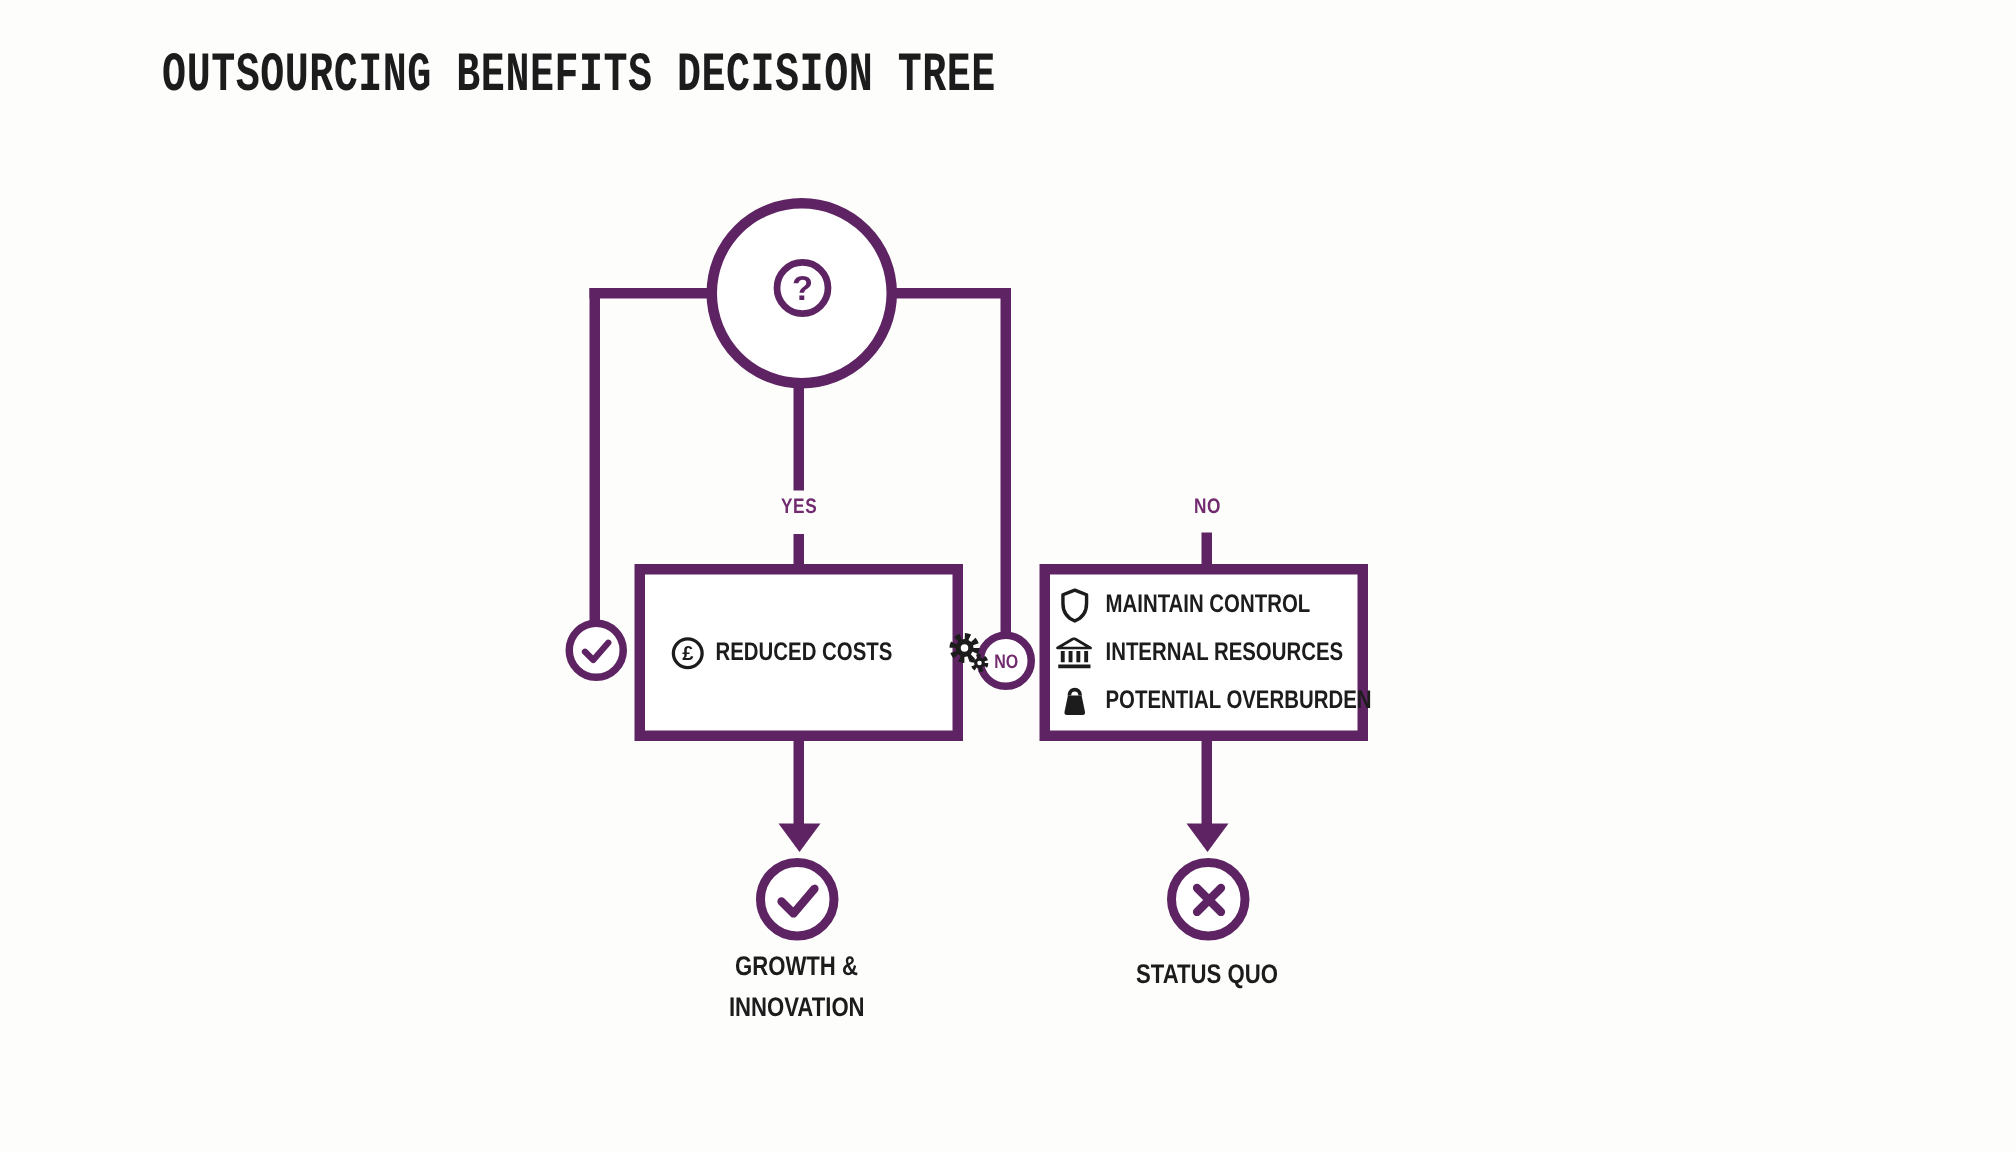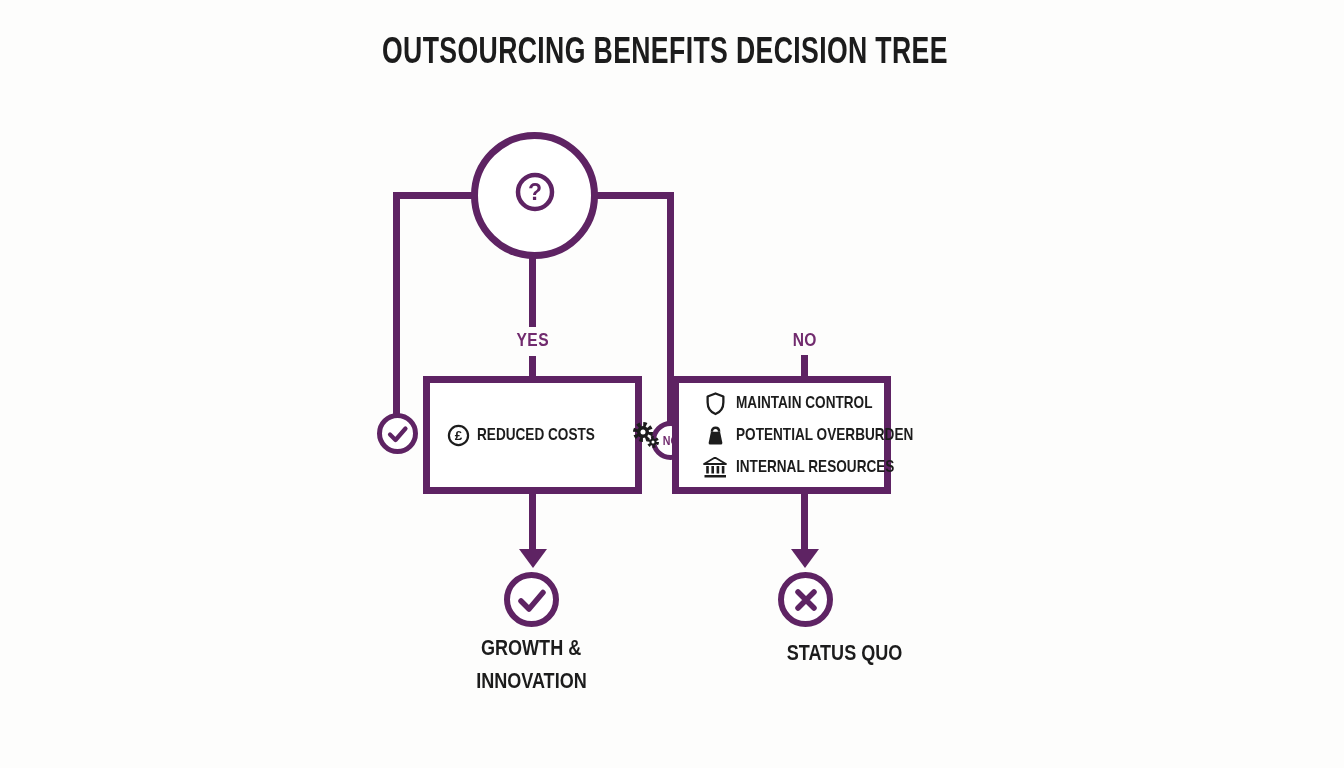--- a/index.html
+++ b/index.html
@@ -18,61 +18,62 @@
     position:relative;
     width:1344px;height:768px;
     background:var(--background);
     overflow:hidden;
   }
   .cond{display:inline-block;transform:scaleX(.8);transform-origin:left center;white-space:nowrap;}
   .cond-c{display:inline-block;transform:scaleX(.82);transform-origin:center center;white-space:nowrap;}
   .line{position:absolute;background:var(--purple);}
   .page-title{
     position:absolute;left:0;top:30px;width:1330px;
-    text-align:center;font-size:37px;color:var(--text);
+    text-align:left;font-size:37px;color:var(--text);
     letter-spacing:.5px;
+    font-family:Liberation Mono, monospace;
   }
   .page-title .tsq{display:inline-block;transform:scaleX(.72);transform-origin:center;white-space:nowrap;}
   .circle{position:absolute;border-radius:50%;background:#fff;border-style:solid;border-color:var(--purple);}
   .root-node{
     left:471px;top:132px;width:127px;height:127px;border-width:7px;
     display:flex;flex-direction:column;align-items:center;justify-content:center;
   }
   .root-node .qwrap{margin-top:-4px;margin-bottom:4px;}
   .node-text{font-size:16px;color:var(--text);text-align:center;line-height:1.25;}
   .branch-label{
     position:absolute;width:120px;text-align:center;
-    font-size:19px;color:var(--label_purple);letter-spacing:.5px;
+    font-size:14px;color:var(--label_purple);letter-spacing:.5px;
   }
   .small-circle{display:flex;align-items:center;justify-content:center;}
   .check-node{left:377px;top:413px;width:41px;height:41px;border-width:5px;}
   .no-node{left:651px;top:421px;width:39px;height:39px;border-width:5px;}
   .no-node .no-txt{font-size:13px;color:var(--label_purple);}
   .dbox{
     position:absolute;top:376px;width:219px;height:118px;
     background:#fff;border:7px solid var(--purple);
     display:flex;flex-direction:column;justify-content:center;gap:8px;
   }
   .dbox.yes{left:423px;padding-left:17px;}
-  .dbox.no{left:672px;padding-left:24px;}
+  .dbox.no{left:693px;padding-left:4px;}
   .brow{display:flex;align-items:center;height:24px;font-size:17px;color:var(--text);}
   .brow .lead{margin-right:7px;flex:0 0 auto;display:flex;}
   .brow .trail{margin-left:8px;flex:0 0 auto;display:flex;}
   .dbox.no .brow .lead{margin-right:9px;width:24px;justify-content:center;}
   .arrowhead{
     position:absolute;width:0;height:0;
     border-left:14px solid transparent;border-right:14px solid transparent;
     border-top:19px solid var(--purple);
   }
   .result-node{width:55px;height:55px;border-width:6px;}
   .result-yes{left:504px;top:572px;}
   .result-no{left:778px;top:572px;}
   .outcome-label{
     position:absolute;width:220px;text-align:center;
-    font-size:22px;color:var(--text);line-height:1.5;
+    font-size:18px;color:var(--text);line-height:1.5;
   }
   svg{display:block;}
   svg text{font-family:"Liberation Sans", sans-serif;font-weight:700;}
 </style>
 </head>
 <body>
 
 <div class="stage">
 
   <div class="page-title">
@@ -141,40 +142,40 @@
     <div class="brow">
       <span class="lead">
         <svg width="21" height="25" viewBox="0 0 24 27">
           <path d="M12 2 L21 5.5 V12 C21 19 17 23.5 12 25.5 C7 23.5 3 19 3 12 V5.5 Z" fill="none" stroke="#1c1c1c" stroke-width="2.6" stroke-linejoin="round"></path>
         </svg>
       </span>
       <span class="cond">MAINTAIN CONTROL</span>
     </div>
     <div class="brow">
       <span class="lead">
-        <svg width="19" height="23" viewBox="0 0 20 24">
-          <path d="M6.2 8 C6.2 2.5 13.8 2.5 13.8 8" fill="none" stroke="#1c1c1c" stroke-width="2.6"></path>
-          <path d="M5.2 8 H14.8 L17.2 19.5 Q17.5 21.6 15.4 21.6 H4.6 Q2.5 21.6 2.8 19.5 Z" fill="#1c1c1c"></path>
-        </svg>
-      </span>
-      <span class="cond">POTENTIAL OVERBURDEN</span>
-    </div>
-    <div class="brow">
-      <span class="lead">
         <svg width="24" height="21" viewBox="0 0 24 21">
           <path d="M12 0.5 L23 7 H1 Z" fill="none" stroke="#1c1c1c" stroke-width="1.8" stroke-linejoin="round"></path>
           <rect x="3.2" y="9" width="2.6" height="7.5" fill="#1c1c1c"></rect>
           <rect x="8.4" y="9" width="2.6" height="7.5" fill="#1c1c1c"></rect>
           <rect x="13.6" y="9" width="2.6" height="7.5" fill="#1c1c1c"></rect>
           <rect x="18.8" y="9" width="2.6" height="7.5" fill="#1c1c1c"></rect>
           <rect x="1.5" y="18" width="21.5" height="2.5" fill="#1c1c1c"></rect>
         </svg>
       </span>
       <span class="cond">INTERNAL RESOURCES</span>
     </div>
+    <div class="brow">
+      <span class="lead">
+        <svg width="19" height="23" viewBox="0 0 20 24">
+          <path d="M6.2 8 C6.2 2.5 13.8 2.5 13.8 8" fill="none" stroke="#1c1c1c" stroke-width="2.6"></path>
+          <path d="M5.2 8 H14.8 L17.2 19.5 Q17.5 21.6 15.4 21.6 H4.6 Q2.5 21.6 2.8 19.5 Z" fill="#1c1c1c"></path>
+        </svg>
+      </span>
+      <span class="cond">POTENTIAL OVERBURDEN</span>
+    </div>
   </div>
 
   <div class="line" style="left:529px;top:494px;width:7px;height:56px;"></div>
   <div class="arrowhead" style="left:519px;top:549px;"></div>
   <div class="line" style="left:801px;top:494px;width:7px;height:56px;"></div>
   <div class="arrowhead" style="left:791px;top:549px;"></div>
 
   <div class="circle small-circle result-node result-yes">
     <span>
       <svg width="40" height="40" viewBox="0 0 40 40">
@@ -187,17 +188,17 @@
       <svg width="40" height="40" viewBox="0 0 40 40">
         <path d="M12 12 L28 28 M28 12 L12 28" fill="none" stroke="#5e2363" stroke-width="5.5" stroke-linecap="round"></path>
       </svg>
     </span>
   </div>
 
   <div class="outcome-label" style="left:421px;top:631px;">
     <span class="cond-c">GROWTH &amp;</span><br>
     <span class="cond-c">INNOVATION</span>
   </div>
-  <div class="outcome-label" style="left:695px;top:636px;text-align:right;">
+  <div class="outcome-label" style="left:695px;top:636px;">
     <span class="cond-c">STATUS QUO</span>
   </div>
 
 </div>
 
 </body></html>

